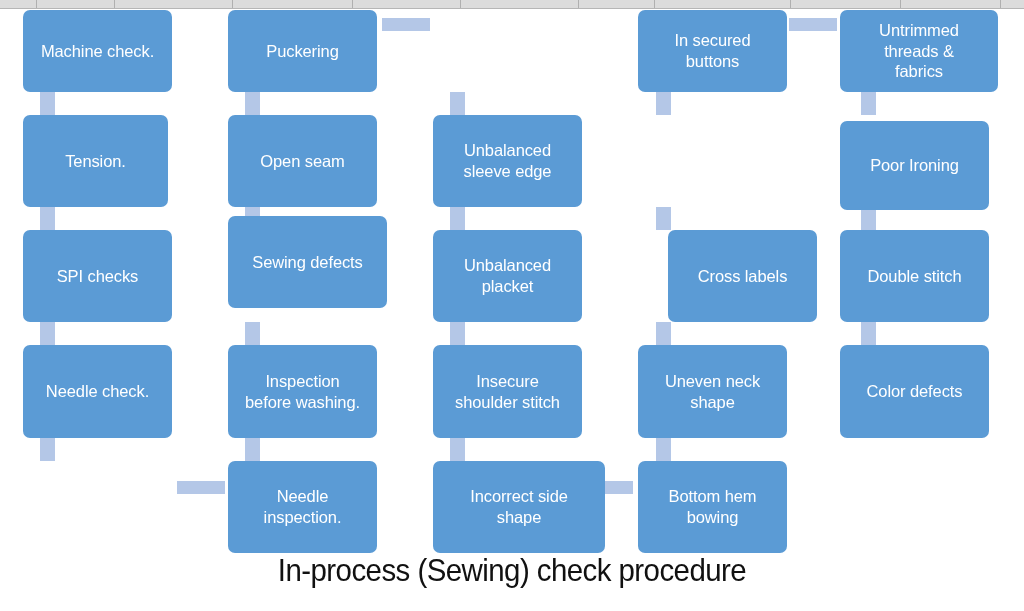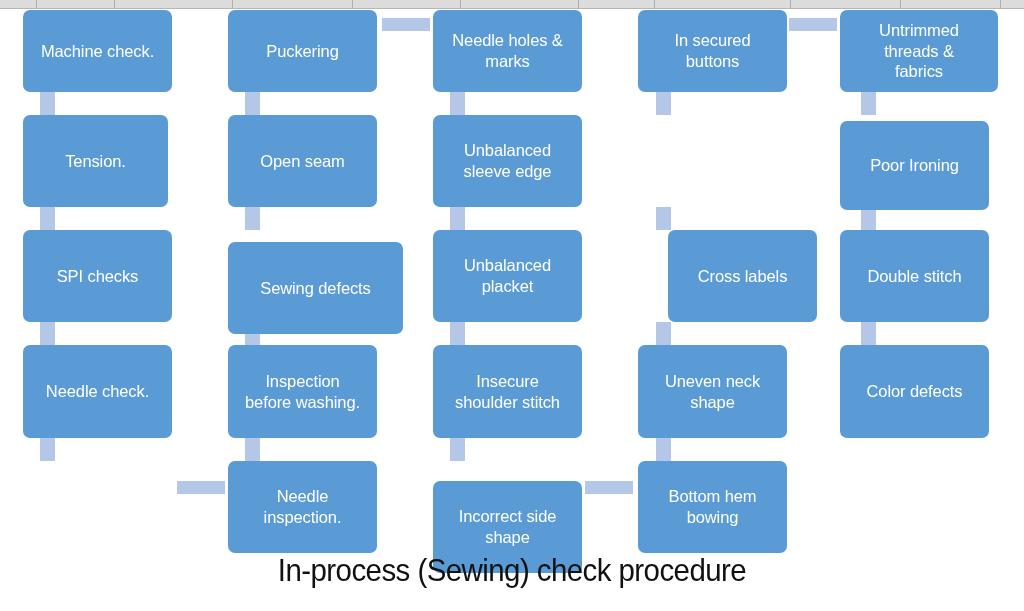--- a/index.html
+++ b/index.html
@@ -108,35 +108,33 @@
   <div class="conn h" style="left:177px;top:481px;width:48px"></div>
   <div class="conn h" style="left:585px;top:481px;width:48px"></div>
 
   <div class="node" style="left:23px;top:10px;width:149px;height:82px">Machine check.</div>
   <div class="node" style="left:23px;top:115px;width:145px;height:92px">Tension.</div>
   <div class="node" style="left:23px;top:230px;width:149px;height:92px">SPI checks</div>
   <div class="node" style="left:23px;top:345px;width:149px;height:93px">Needle check.</div>
 
   <div class="node" style="left:228px;top:10px;width:149px;height:82px">Puckering</div>
   <div class="node" style="left:228px;top:115px;width:149px;height:92px">Open seam</div>
-  <div class="node" style="left:228px;top:242px;width:175px;height:92px">Sewing defects</div>
+  <div class="node" style="left:228px;top:216px;width:159px;height:92px">Sewing defects</div>
   <div class="node" style="left:228px;top:345px;width:149px;height:93px">Inspection
 before washing.</div>
   <div class="node" style="left:228px;top:461px;width:149px;height:92px">Needle
 inspection.</div>
 
-  <div class="node" style="left:433px;top:10px;width:149px;height:82px">Needle holes &amp;
-marks</div>
   <div class="node" style="left:433px;top:115px;width:149px;height:92px">Unbalanced
 sleeve edge</div>
   <div class="node" style="left:433px;top:230px;width:149px;height:92px">Unbalanced
 placket</div>
   <div class="node" style="left:433px;top:345px;width:149px;height:93px">Insecure
 shoulder stitch</div>
-  <div class="node" style="left:433px;top:481px;width:149px;height:92px">Incorrect side
+  <div class="node" style="left:433px;top:461px;width:172px;height:92px">Incorrect side
 shape</div>
 
   <div class="node" style="left:638px;top:10px;width:149px;height:82px">In secured
 buttons</div>
   <div class="node" style="left:668px;top:230px;width:149px;height:92px">Cross labels</div>
   <div class="node" style="left:638px;top:345px;width:149px;height:93px">Uneven neck
 shape</div>
   <div class="node" style="left:638px;top:461px;width:149px;height:92px">Bottom hem
 bowing</div>
 

